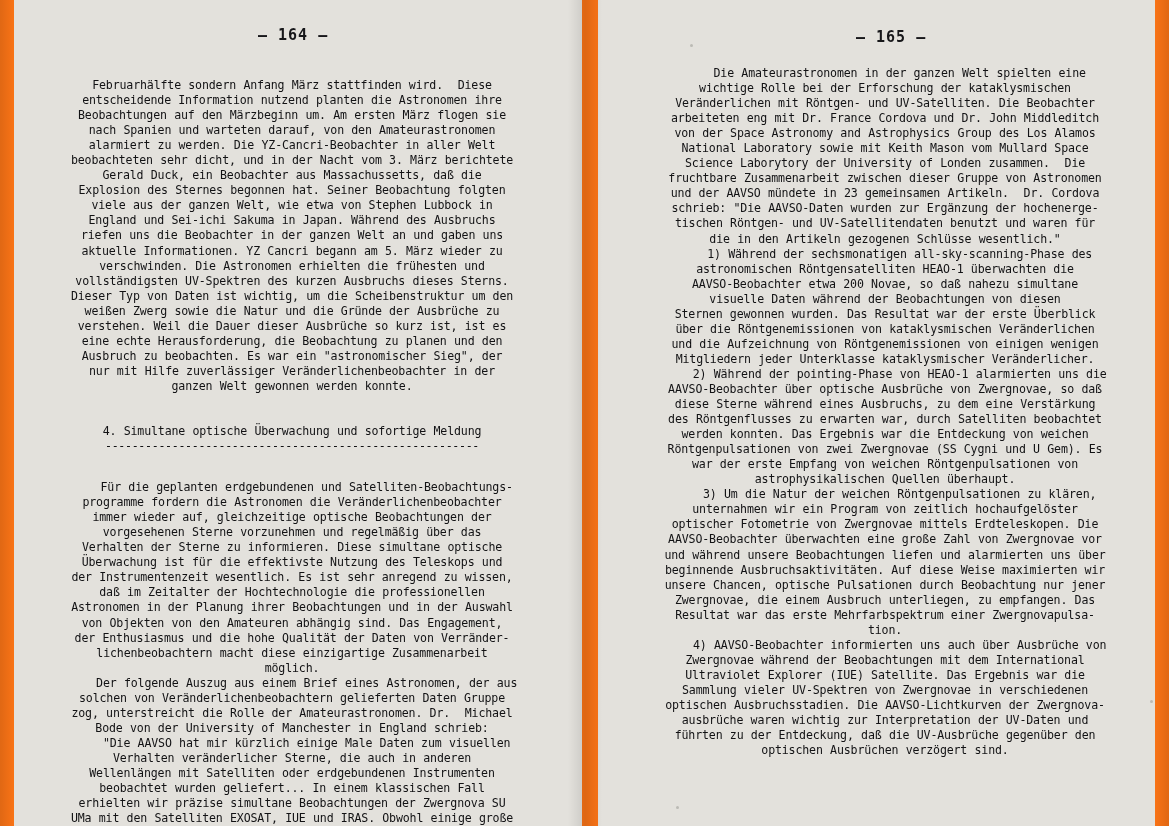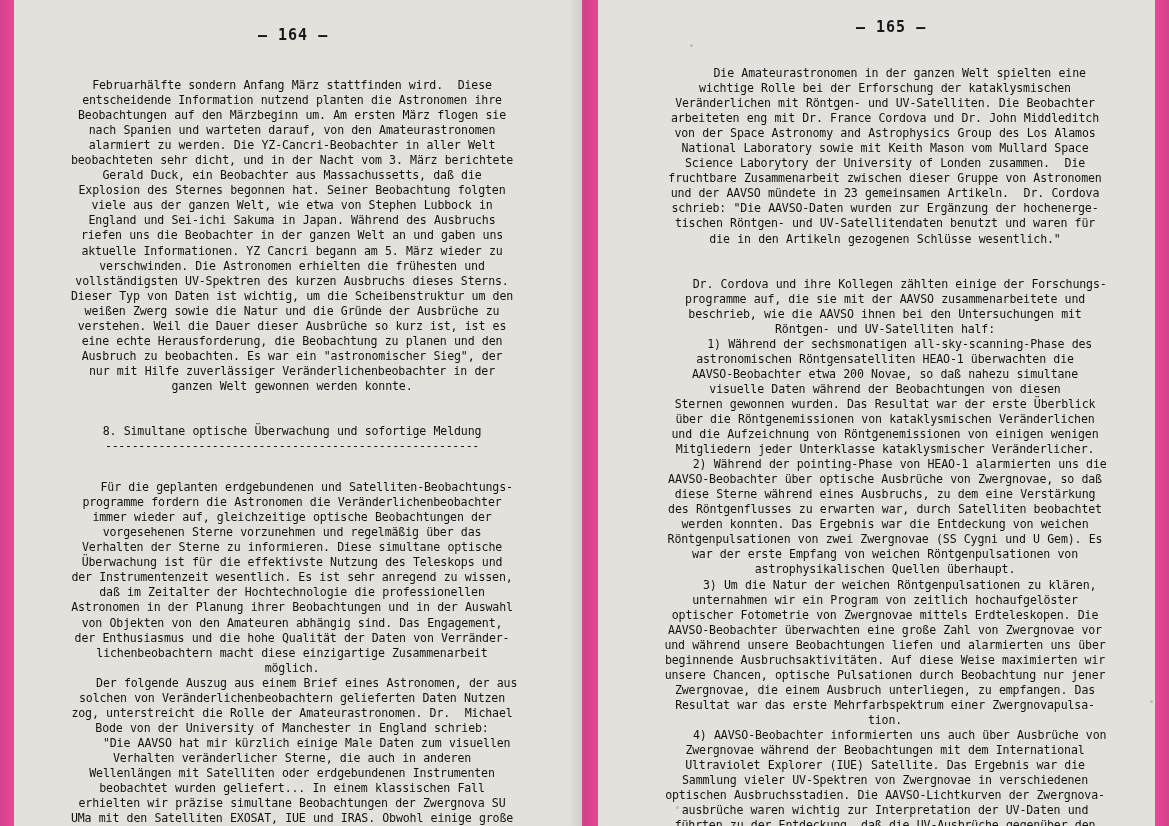--- a/index.html
+++ b/index.html
@@ -10,21 +10,21 @@
   }
   body {
     width: 1169px;
     height: 826px;
     font-family: "DejaVu Sans Mono", monospace;
   }
   .page {
     position: relative;
     width: 1169px;
     height: 826px;
-    background: #ec4899;
+    background: #f97316;
     overflow: hidden;
   }
   
   .gutter {
     position: absolute;
     top: 0;
     left: 568px;
     width: 34px;
     height: 826px;
     background: linear-gradient(to right,
@@ -58,21 +58,21 @@
 
   .folio {
     position: absolute;
     font-family: "DejaVu Sans Mono", monospace;
     font-size: 15px;
     font-weight: bold;
     letter-spacing: 1px;
     color: #17171a;
   }
   .folio.left  { top: 26px; left: 258px; }
-  .folio.right { top: 18px; left: 856px; }
+  .folio.right { top: 28px; left: 856px; }
 
   .col {
     position: absolute;
     font-size: 11.6px;
     line-height: 15.05px;
     color: #121214;
     letter-spacing: -0.15px;
   }
   .col.left  { top: 78px; left: 56px;  width: 472px; }
   .col.right { top: 66px; left: 650px; width: 470px; }
@@ -138,37 +138,37 @@
 aktuelle Informationen. YZ Cancri begann am 5. März wieder zu
 verschwinden. Die Astronomen erhielten die frühesten und
 vollständigsten UV-Spektren des kurzen Ausbruchs dieses Sterns.
 Dieser Typ von Daten ist wichtig, um die Scheibenstruktur um den
 weißen Zwerg sowie die Natur und die Gründe der Ausbrüche zu
 verstehen. Weil die Dauer dieser Ausbrüche so kurz ist, ist es
 eine echte Herausforderung, die Beobachtung zu planen und den
 Ausbruch zu beobachten. Es war ein "astronomischer Sieg", der
 nur mit Hilfe zuverlässiger Veränderlichenbeobachter in der
 ganzen Welt gewonnen werden konnte.</p>
-    <p class="section-head">8. Simultane optische Überwachung und sofortige Meldung</p>
+    <p class="section-head">4. Simultane optische Überwachung und sofortige Meldung</p>
     <p class="section-rule">--------------------------------------------------------</p>
     <p class="gap-before-lg">    Für die geplanten erdgebundenen und Satelliten-Beobachtungs-
 programme fordern die Astronomen die Veränderlichenbeobachter
 immer wieder auf, gleichzeitige optische Beobachtungen der
 vorgesehenen Sterne vorzunehmen und regelmäßig über das
 Verhalten der Sterne zu informieren. Diese simultane optische
 Überwachung ist für die effektivste Nutzung des Teleskops und
 der Instrumentenzeit wesentlich. Es ist sehr anregend zu wissen,
 daß im Zeitalter der Hochtechnologie die professionellen
 Astronomen in der Planung ihrer Beobachtungen und in der Auswahl
 von Objekten von den Amateuren abhängig sind. Das Engagement,
 der Enthusiasmus und die hohe Qualität der Daten von Verränder-
 lichenbeobachtern macht diese einzigartige Zusammenarbeit
 möglich.</p>
     <p class="gap-before">    Der folgende Auszug aus einem Brief eines Astronomen, der aus
-solchen von Veränderlichenbeobachtern gelieferten Daten Nutzen
+solchen von Veränderlichenbeobachtern gelieferten Daten Gruppe
 zog, unterstreicht die Rolle der Amateurastronomen. Dr.  Michael
 Bode von der University of Manchester in England schrieb:</p>
     <p class="gap-before">    "Die AAVSO hat mir kürzlich einige Male Daten zum visuellen
 Verhalten veränderlicher Sterne, die auch in anderen
 Wellenlängen mit Satelliten oder erdgebundenen Instrumenten
 beobachtet wurden geliefert... In einem klassischen Fall
 erhielten wir präzise simultane Beobachtungen der Zwergnova SU
 UMa mit den Satelliten EXOSAT, IUE und IRAS. Obwohl einige große
 Observatorien auf optische Beobachtungen eingestellt waren, war
 es überall bewölkt. Der einzige Punkt in diesem Teil des
@@ -183,24 +183,20 @@
 Veränderlichen mit Röntgen- und UV-Satelliten. Die Beobachter
 arbeiteten eng mit Dr. France Cordova und Dr. John Middleditch
 von der Space Astronomy and Astrophysics Group des Los Alamos
 National Laboratory sowie mit Keith Mason vom Mullard Space
 Science Laborytory der University of Londen zusammen.  Die
 fruchtbare Zusammenarbeit zwischen dieser Gruppe von Astronomen
 und der AAVSO mündete in 23 gemeinsamen Artikeln.  Dr. Cordova
 schrieb: "Die AAVSO-Daten wurden zur Ergänzung der hochenerge-
 tischen Röntgen- und UV-Satellitendaten benutzt und waren für
 die in den Artikeln gezogenen Schlüsse wesentlich."</p>
-    <p class="gap-before-xl">    Dr. Cordova und ihre Kollegen zählten einige der Forschungs-
-programme auf, die sie mit der AAVSO zusammenarbeitete und
-beschrieb, wie die AAVSO ihnen bei den Untersuchungen mit
-Röntgen- und UV-Satelliten half:</p>
     <p class="gap-before">    1) Während der sechsmonatigen all-sky-scanning-Phase des
 astronomischen Röntgensatelliten HEAO-1 überwachten die
 AAVSO-Beobachter etwa 200 Novae, so daß nahezu simultane
 visuelle Daten während der Beobachtungen von diesen
 Sternen gewonnen wurden. Das Resultat war der erste Überblick
 über die Röntgenemissionen von kataklysmischen Veränderlichen
 und die Aufzeichnung von Röntgenemissionen von einigen wenigen
 Mitgliedern jeder Unterklasse kataklysmischer Veränderlicher.</p>
     <p class="gap-before">    2) Während der pointing-Phase von HEAO-1 alarmierten uns die
 AAVSO-Beobachter über optische Ausbrüche von Zwergnovae, so daß

